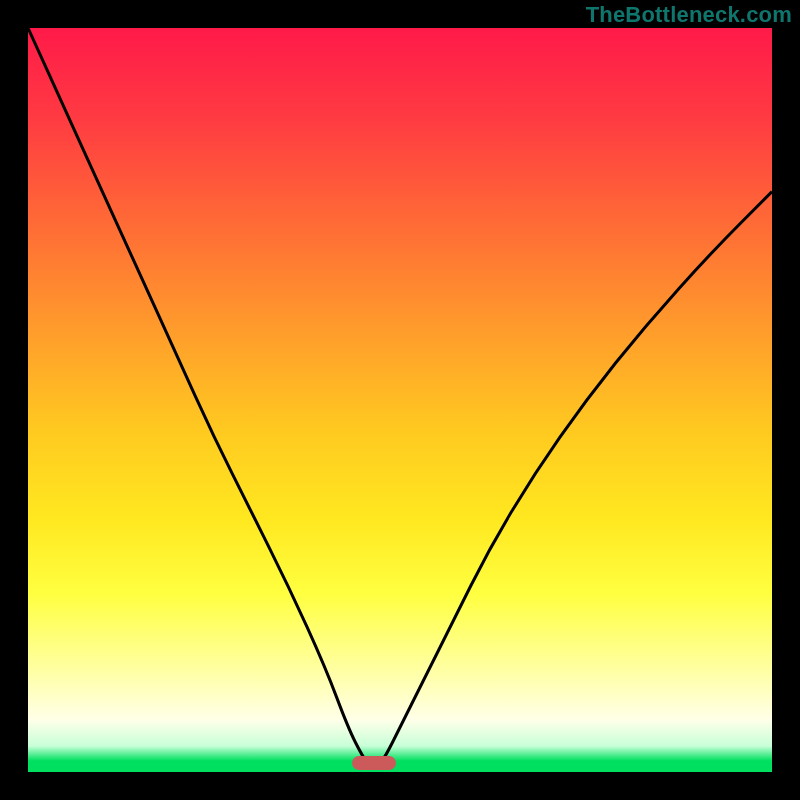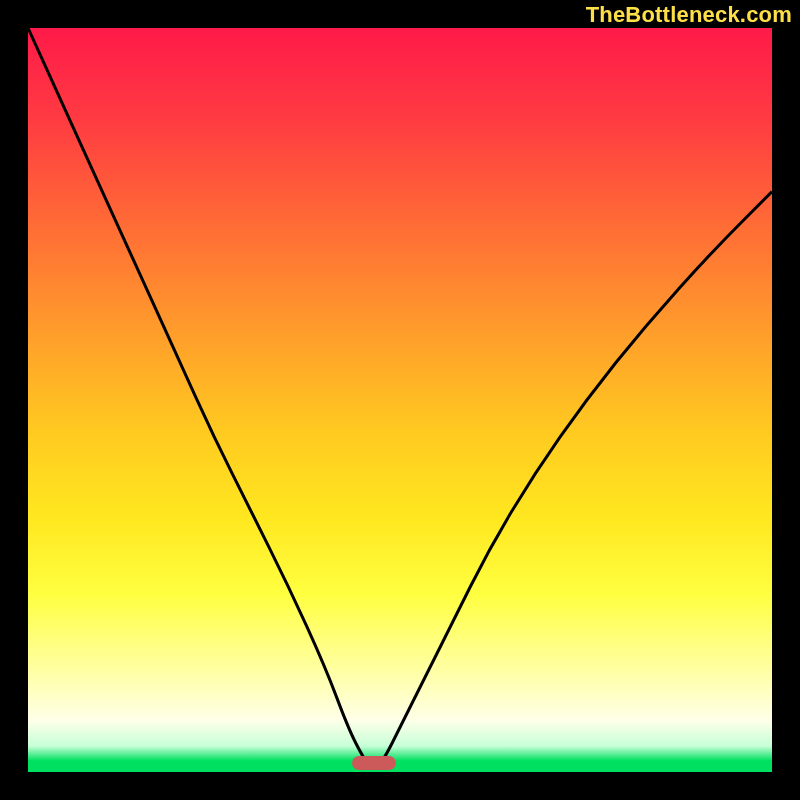--- a/index.html
+++ b/index.html
@@ -10,21 +10,21 @@
   #ff6a36 26%,
   #ff9a2c 40%,
   #ffc920 54%,
   #ffe820 66%,
   #ffff40 76%,
   #ffffa0 86%,
   #ffffe8 93%,
   #c8ffd8 96.5%,
   #00e060 98.5%,
   #00e060 100%)}
-.watermark{position:absolute;top:2px;right:8px;color:#fde047;font-size:22px;font-weight:600;letter-spacing:.2px}
+.watermark{position:absolute;top:2px;right:8px;color:#0f766e;font-size:22px;font-weight:600;letter-spacing:.2px}
 svg.curve{position:absolute;inset:0}
 .marker{position:absolute;width:44px;height:14px;background:#cc5a5a;border-radius:7px}
 </style>
 </head>
 <body>
 
 <div class="frame">
   <div class="gradient"></div>
   <svg class="curve" viewBox="0 0 744 744" preserveAspectRatio="none">
     <path fill="none" stroke="#000" stroke-width="3" d="M 0 0 Q 0 0 18.6 40.920000000000016 Q 37.2 81.84000000000003 55.800000000000004 122.75999999999999 Q 74.4 163.67999999999995 93 204.59999999999997 Q 111.6 245.51999999999998 130.2 286.43999999999994 Q 148.8 327.35999999999996 167.4 368.28 Q 186 409.2 204.6 446.4 Q 223.2 483.6 241.79999999999998 520.8 Q 260.4 558 279 598.9200000000001 Q 297.6 639.84 308.76 669.6 Q 319.92 699.36 327.36 714.24 Q 334.8 729.12 340.38 736.56 Q 345.96000000000004 744 351.54 736.56 Q 357.12 729.12 364.56 714.24 Q 372 699.36 383.15999999999997 677.04 Q 394.32 654.72 409.2 624.96 Q 424.08 595.2 442.67999999999995 558 Q 461.28 520.8 483.6 483.59999999999997 Q 505.92 446.4 531.96 409.2 Q 558 372 587.76 334.8 Q 617.52 297.6 651 260.40000000000003 Q 684.48 223.20000000000005 714.24 193.44 L 744 163.67999999999995"></path>

